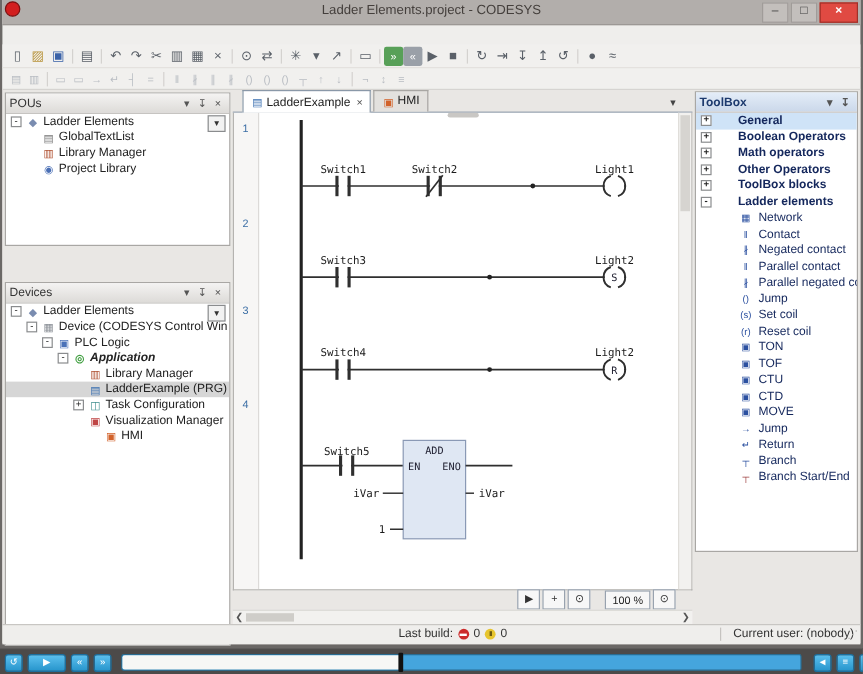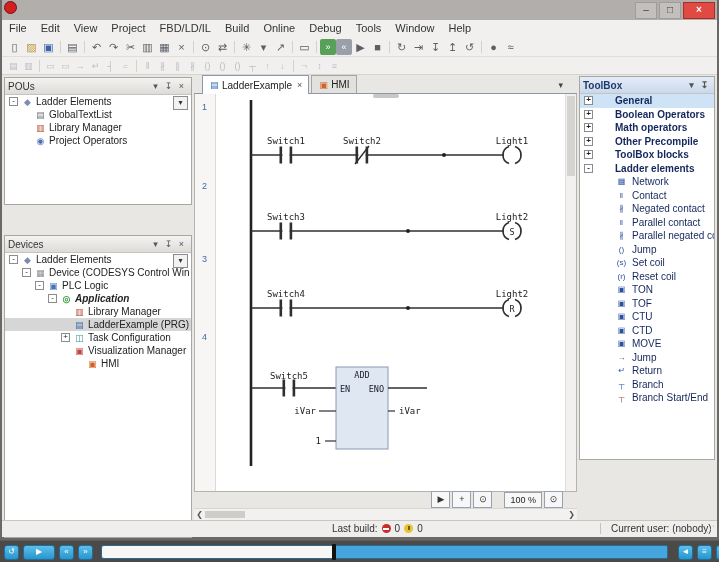--- a/index.html
+++ b/index.html
@@ -124,42 +124,29 @@
   .pright{margin-left:6px;display:flex;}
 </style>
 </head>
 <body>
 
 <div id="app">
 <div id="win">
 
   <div class="titlebar">
     <span class="record-dot"></span>
+    <div class="title-text">Ladder Elements.project - CODESYS</div>
     <div class="winctrls">
 
     <span class="wbtn ic-minimize">–</span>
           <span class="wbtn ic-maximize">□</span>
           <span class="wbtn ic-close">×</span>
         </div>
   </div>
 
-  <div class="menubar">
-
-  <span class="menu-item">File</span>
-        <span class="menu-item">Edit</span>
-        <span class="menu-item">View</span>
-        <span class="menu-item">Project</span>
-        <span class="menu-item">FBD/LD/IL</span>
-        <span class="menu-item">Build</span>
-        <span class="menu-item">Online</span>
-        <span class="menu-item">Debug</span>
-        <span class="menu-item">Tools</span>
-        <span class="menu-item">Window</span>
-        <span class="menu-item">Help</span>
-      </div>
 
   <div class="tbar" id="tb1">
 
   <span class="ti ic-new-file">▯</span>
         <span class="ti ic-open-project">▨</span>
         <span class="ti ic-save">▣</span>
         <div class="vsep"></div>
         <span class="ti ic-print">▤</span>
         <div class="vsep"></div>
         <span class="ti ic-undo">↶</span>
@@ -248,21 +235,21 @@
 
           <div class="trow" style="padding-left: 16px;">
             <span class="exp none"></span>
             <span class="tico ic-library-manager">▥</span>
             <span class="tlbl">Library Manager</span>
           </div>
 
           <div class="trow" style="padding-left: 16px;">
             <span class="exp none"></span>
             <span class="tico ic-project-settings">◉</span>
-            <span class="tlbl">Project Operators</span>
+            <span class="tlbl">Project Library</span>
           </div>
         </div>
       <span class="combo" style="top:18px;">▾</span>
     </div>
 
     <div class="panel" style="left:2px;top:140px;width:188px;height:303px;margin-top:20px;">
       <div class="phead">
         <span class="ptitle">Devices</span>
         <span style="display:flex">
 
@@ -495,21 +482,21 @@
 
           <div class="xrow category">
             <span class="exp">+</span>
             <span class="xico none"></span>
             <span class="tlbl">Math operators</span>
           </div>
 
           <div class="xrow category">
             <span class="exp">+</span>
             <span class="xico none"></span>
-            <span class="tlbl">Other Precompile</span>
+            <span class="tlbl">Other Operators</span>
           </div>
 
           <div class="xrow category">
             <span class="exp">+</span>
             <span class="xico none"></span>
             <span class="tlbl">ToolBox blocks</span>
           </div>
 
           <div class="xrow category">
             <span class="exp">-</span>

